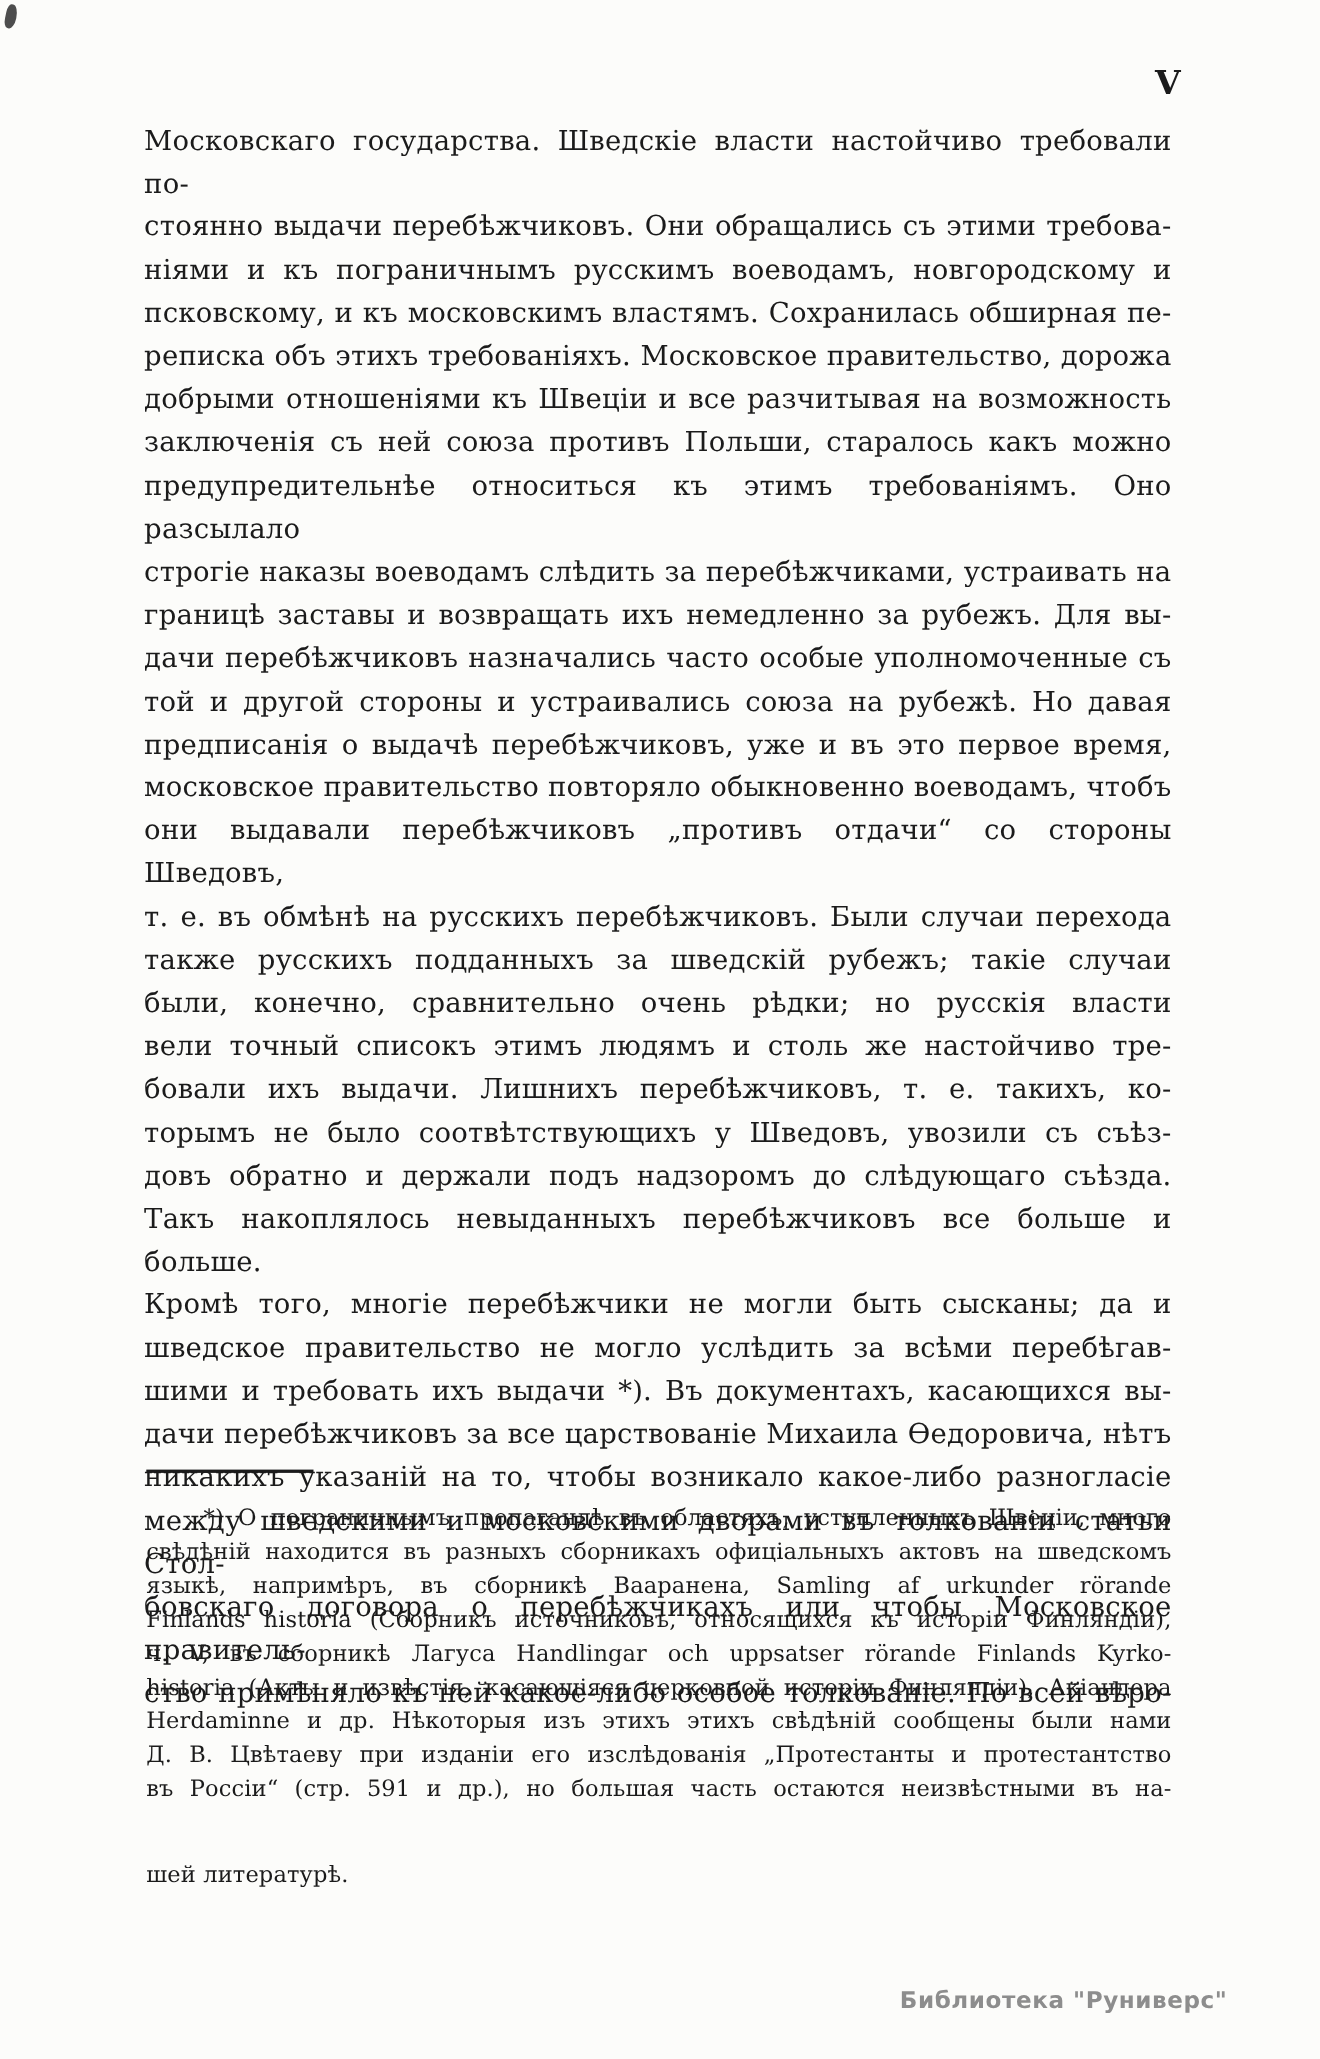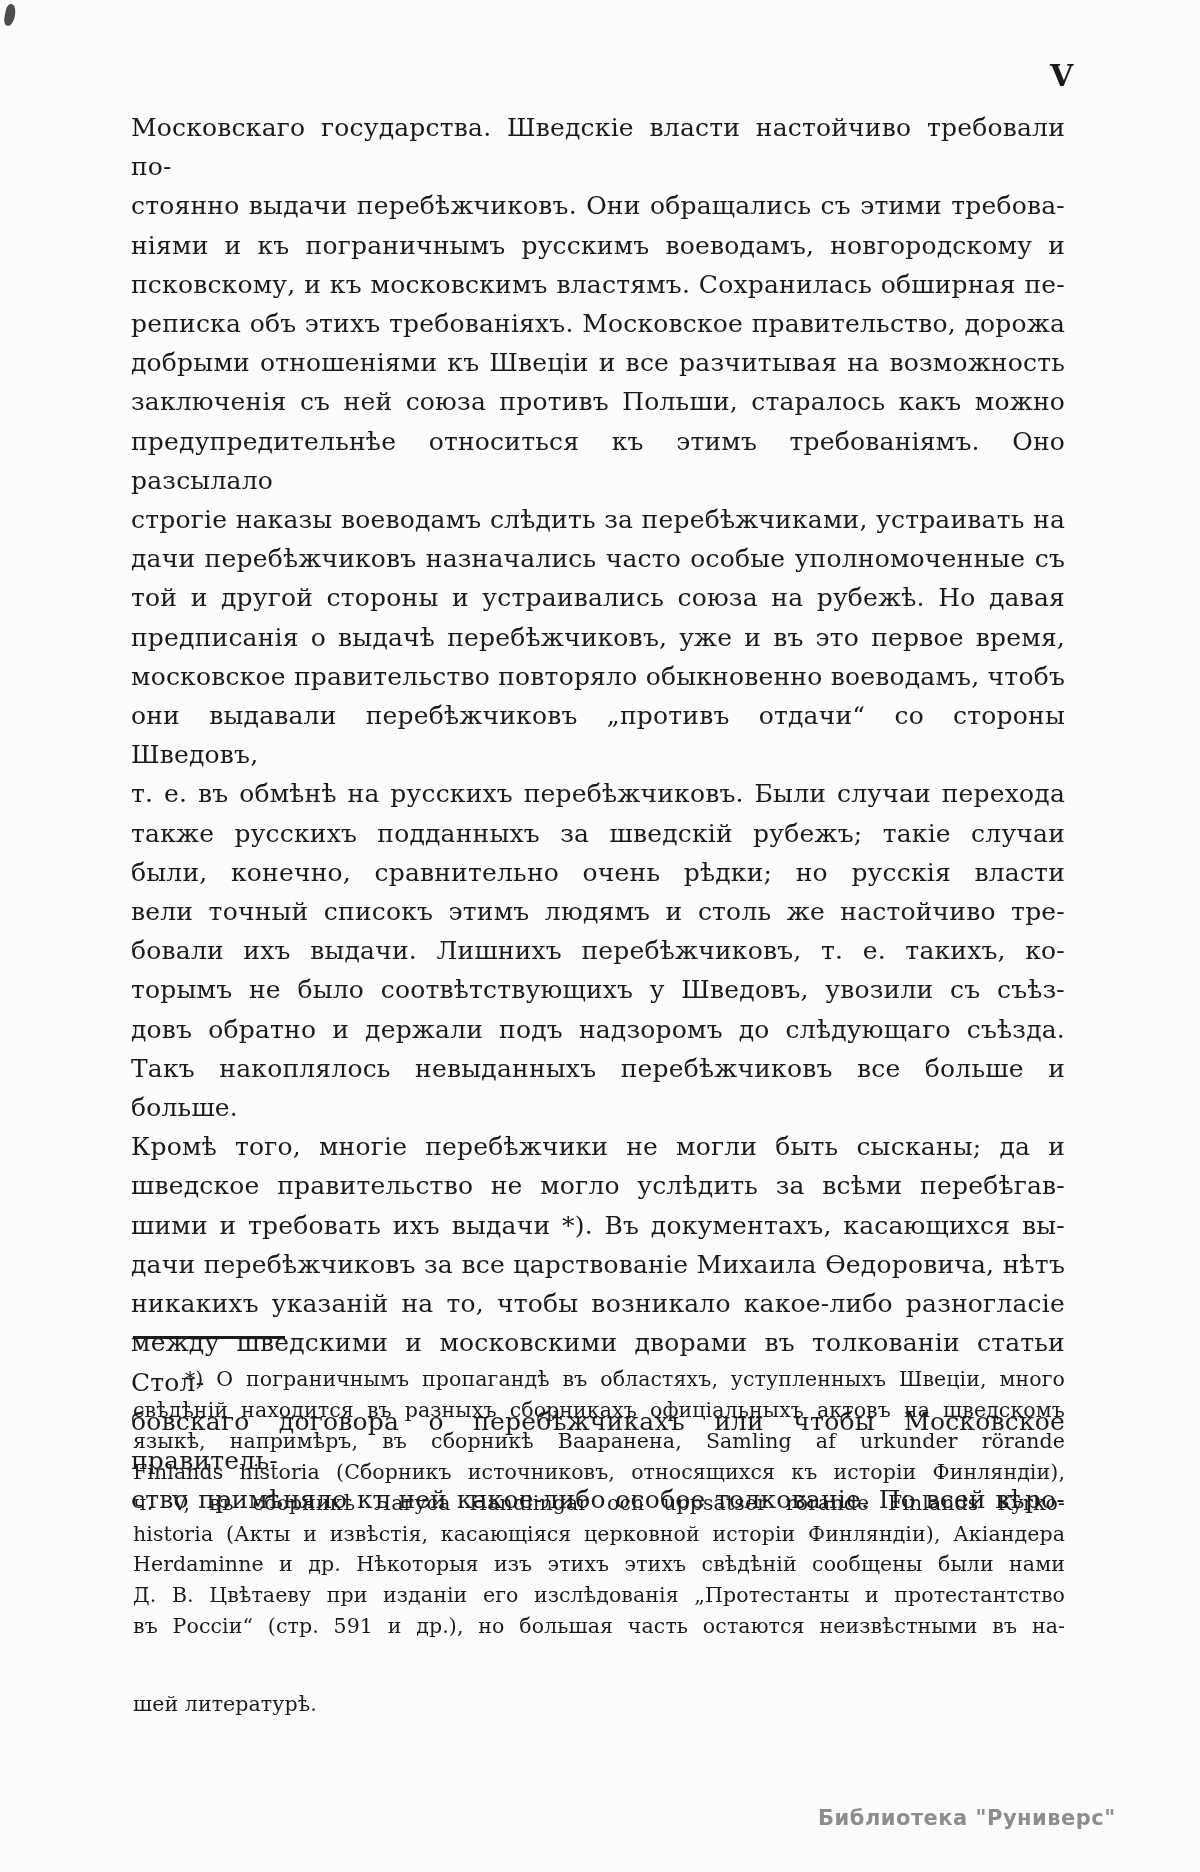--- a/index.html
+++ b/index.html
@@ -64,20 +64,21 @@
   <div class="body-text">
       <div class="text-line">Московскаго государства. Шведскіе власти настойчиво требовали по-</div>
       <div class="text-line">стоянно выдачи перебѣжчиковъ. Они обращались съ этими требова-</div>
       <div class="text-line">ніями и къ пограничнымъ русскимъ воеводамъ, новгородскому и</div>
       <div class="text-line">псковскому, и къ московскимъ властямъ. Сохранилась обширная пе-</div>
       <div class="text-line">реписка объ этихъ требованіяхъ. Московское правительство, дорожа</div>
       <div class="text-line">добрыми отношеніями къ Швеціи и все разчитывая на возможность</div>
       <div class="text-line">заключенія съ ней союза противъ Польши, старалось какъ можно</div>
       <div class="text-line">предупредительнѣе относиться къ этимъ требованіямъ. Оно разсылало</div>
       <div class="text-line">строгіе наказы воеводамъ слѣдить за перебѣжчиками, устраивать на</div>
+      <div class="text-line">границѣ заставы и возвращать ихъ немедленно за рубежъ. Для вы-</div>
       <div class="text-line">дачи перебѣжчиковъ назначались часто особые уполномоченные съ</div>
       <div class="text-line">той и другой стороны и устраивались союза на рубежѣ. Но давая</div>
       <div class="text-line">предписанія о выдачѣ перебѣжчиковъ, уже и въ это первое время,</div>
       <div class="text-line">московское правительство повторяло обыкновенно воеводамъ, чтобъ</div>
       <div class="text-line">они выдавали перебѣжчиковъ „противъ отдачи“ со стороны Шведовъ,</div>
       <div class="text-line">т. е. въ обмѣнѣ на русскихъ перебѣжчиковъ. Были случаи перехода</div>
       <div class="text-line">также русскихъ подданныхъ за шведскій рубежъ; такіе случаи</div>
       <div class="text-line">были, конечно, сравнительно очень рѣдки; но русскія власти</div>
       <div class="text-line">вели точный списокъ этимъ людямъ и столь же настойчиво тре-</div>
       <div class="text-line">бовали ихъ выдачи. Лишнихъ перебѣжчиковъ, т. е. такихъ, ко-</div>

